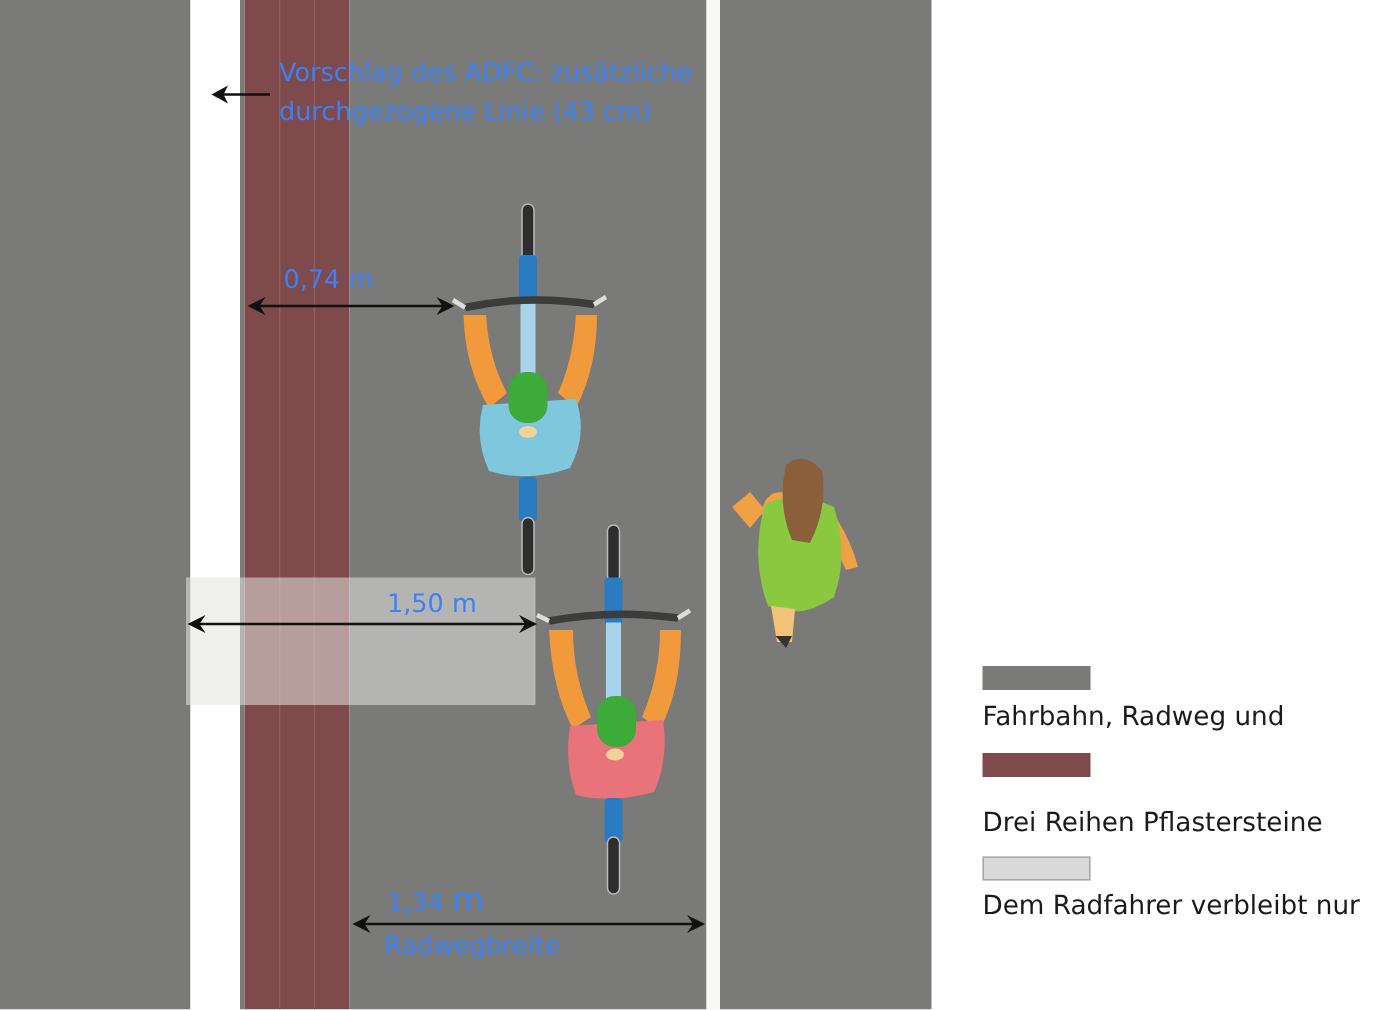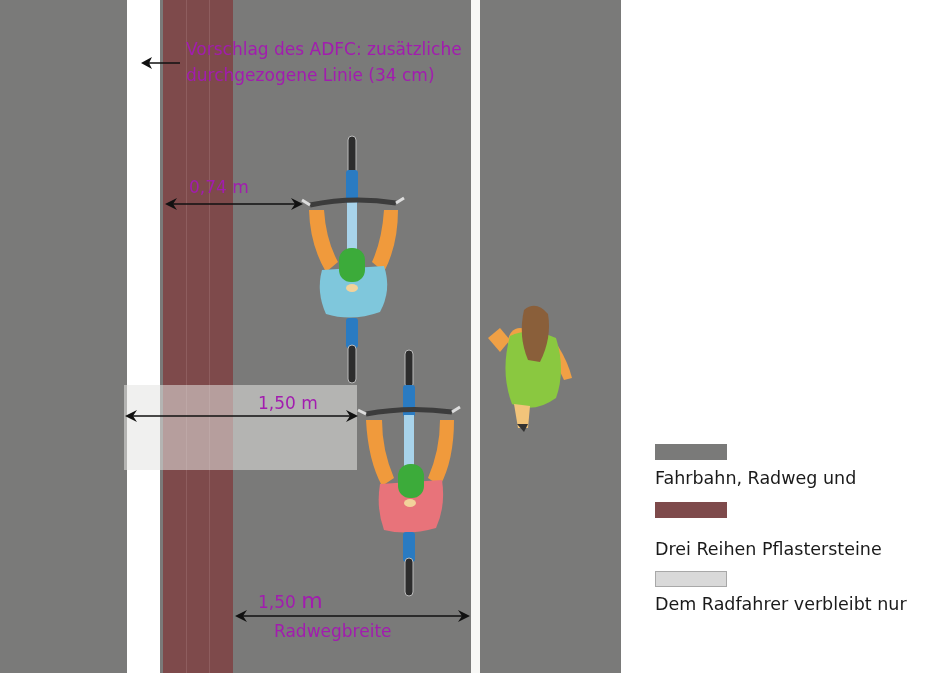--- a/index.html
+++ b/index.html
@@ -3,41 +3,41 @@
 <meta charset="utf-8">
 <style>
   html, body { margin:0; padding:0; }
   body { width:926px; height:673px; position:relative; overflow:hidden; background:#ffffff; font-family:"DejaVu Sans","Liberation Sans",sans-serif; }
   .abs { position:absolute; }
   .road { background:#7a7a79; }
   .white { background:#ffffff; }
   .offwhite { background:#f8f8f6; }
   .maroon { background:#7e4a4b; }
   .seam { background:#8e5d5e; width:1px; }
-  .lbl { color:#a21caf; font-size:17px; line-height:26px; white-space:nowrap; }
+  .lbl { color:#3b82f6; font-size:17px; line-height:26px; white-space:nowrap; }
   .legend-text { color:#1a1a1a; font-size:17.5px; line-height:27px; white-space:nowrap; }
   .sw { width:72px; height:16px; }
   svg { position:absolute; overflow:visible; }
 </style>
 </head>
 <body>
 
 <div class="abs road" style="left:0;top:0;width:127px;height:673px;"></div>
 <div class="abs white" style="left:127px;top:0;width:33px;height:673px;"></div>
 <div class="abs road" style="left:160px;top:0;width:3px;height:673px;"></div>
 <div class="abs maroon" style="left:163px;top:0;width:70px;height:673px;"></div>
 <div class="abs seam" style="left:186px;top:0;height:673px;"></div>
 <div class="abs seam" style="left:209px;top:0;height:673px;"></div>
 <div class="abs road" style="left:233px;top:0;width:238px;height:673px;"></div>
 <div class="abs offwhite" style="left:471px;top:0;width:9px;height:673px;"></div>
 <div class="abs road" style="left:480px;top:0;width:141px;height:673px;"></div>
 
 <div class="abs lbl" style="left:186px;top:36px;">
   <div>Vorschlag des ADFC: zusätzliche</div>
-  <div>durchgezogene Linie (34 cm)</div>
+  <div>durchgezogene Linie (43 cm)</div>
 </div>
 <svg style="left:0;top:0;" width="926" height="673">
   <line x1="180" y1="63" x2="146" y2="63" stroke="#111" stroke-width="1.6"></line>
   <polygon points="141,63 152,57 149,63 152,69" fill="#111"></polygon>
 </svg>
 
 <svg style="left:0;top:0;" width="926" height="673">
   <rect x="348" y="136" width="8" height="40" rx="4" fill="#2d2d2d" stroke="#bbb" stroke-width="1"></rect>
   <rect x="346" y="170" width="12" height="34" rx="3" fill="#2a7bc2"></rect>
   <rect x="347" y="200" width="10" height="60" fill="#a8d3ea"></rect>
@@ -86,29 +86,29 @@
   <ellipse cx="520" cy="342" rx="12" ry="14" fill="#f0a045"></ellipse>
   <path d="M488 338 L500 328 L510 340 L500 352 Z" fill="#f0a045"></path>
   <path d="M558 346 Q568 362 572 378 L564 380 Q556 364 552 350 Z" fill="#f0a045"></path>
   <path d="M510 336 Q530 326 556 338 Q566 370 556 398 Q534 414 512 404 Q500 372 510 336 Z" fill="#8ac840"></path>
   <path d="M524 310 Q536 300 548 314 Q552 338 540 362 L528 360 Q518 336 524 310 Z" fill="#8a5f3a"></path>
   <path d="M514 404 L530 406 L528 428 L518 428 Z" fill="#f2c47a"></path>
   <path d="M517 424 L528 424 L524 432 Z" fill="#333"></path>
 </svg>
 
 <div class="abs lbl" style="left:258px;top:588px;">
-  <span>1,50</span>
+  <span>1,34</span>
   <span style="font-size:22px;">m</span>
 </div>
 <svg style="left:0;top:0;" width="926" height="673">
   <line x1="240" y1="616" x2="464" y2="616" stroke="#111" stroke-width="1.6"></line>
   <polygon points="235,616 247,610 243,616 247,622" fill="#111"></polygon>
   <polygon points="470,616 458,610 462,616 458,622" fill="#111"></polygon>
 </svg>
-<div class="abs lbl" style="left:274px;top:618px;">Radwegbreite</div>
+<div class="abs lbl" style="left:256px;top:618px;">Radwegbreite</div>
 
 <div class="abs" style="left:655px;top:444px;width:287px;">
   <div>
     <div class="sw" style="background:#7a7a79;"></div>
     <div class="legend-text" style="margin-top:5px;">
       <div>Fahrbahn, Radweg und</div>
     </div>
   </div>
   <div style="margin-top:10px;">
     <div class="sw" style="background:#7e4a4b;"></div>

